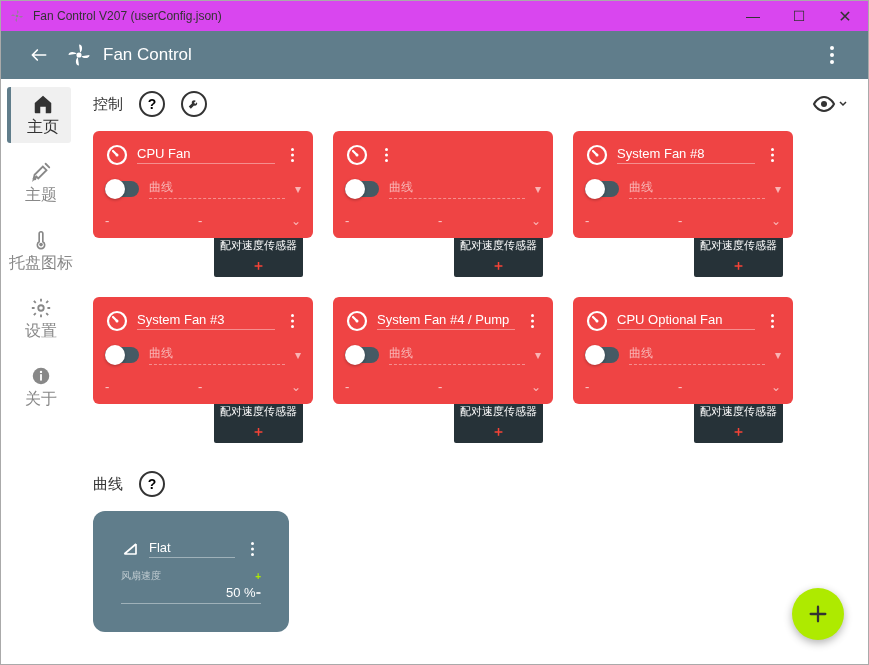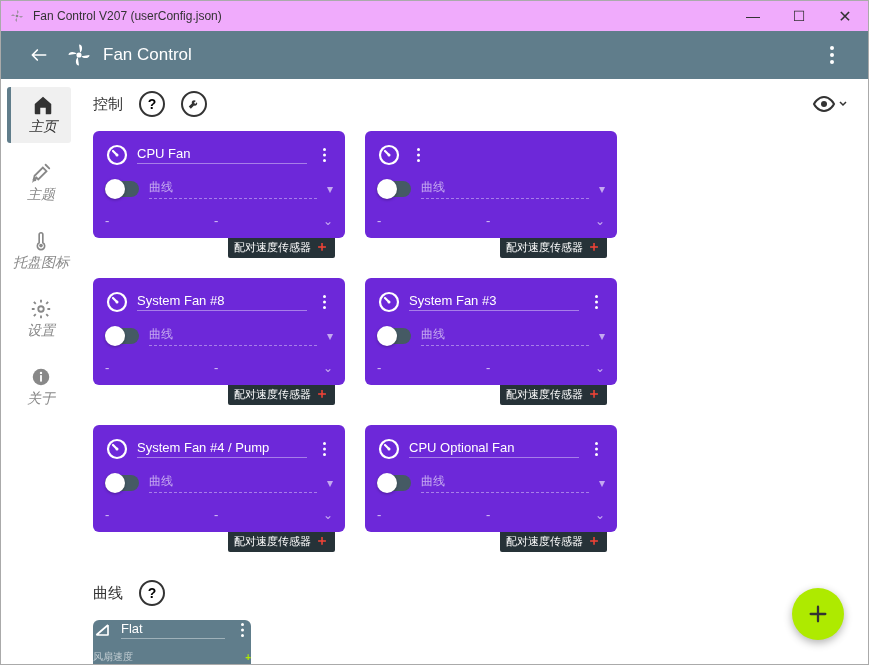--- a/index.html
+++ b/index.html
@@ -1,68 +1,68 @@
 <!DOCTYPE html>
 <html><head>
 <meta charset="utf-8">
 <style>
   * { box-sizing: border-box; margin: 0; padding: 0; font-family: 'Segoe UI', 'Microsoft YaHei', sans-serif; }
   body { background: #fff; width: 869px; height: 665px; overflow: hidden; border: 1px solid #aaa; }
   
   
-  .titlebar { height: 30px; display: flex; align-items: center; padding: 0 0 0 8px; background: #f0abfc; }
+  .titlebar { height: 30px; display: flex; align-items: center; padding: 0 0 0 8px; background: #d946ef; }
   .titlebar-icon { width: 16px; height: 16px; margin-right: 8px; }
   .titlebar-text { font-size: 12px; color: #333; flex: 1; }
   .titlebar-btn { width: 46px; height: 30px; display: flex; align-items: center; justify-content: center; font-size: 14px; color: #333; }
   .titlebar-btn.close { font-size: 16px; }
   
   
   .app-header { height: 48px; background: #607d8b; display: flex; align-items: center; padding: 0 20px; color: #fff; }
   .back-btn { width: 36px; height: 36px; display: flex; align-items: center; justify-content: center; }
   .fan-logo { width: 28px; height: 28px; margin: 0 10px 0 8px; }
   .app-title { font-size: 17px; flex: 1; font-weight: 400; }
   .header-menu { width: 32px; height: 32px; display: flex; align-items: center; justify-content: center; }
   
   
   .main { display: flex; height: calc(100% - 78px); }
   
   
   .sidebar { width: 80px; background: #fff; padding-top: 8px; display: flex; flex-direction: column; align-items: center; gap: 12px; }
   .side-item { width: 64px; height: 56px; display: flex; flex-direction: column; align-items: center; justify-content: center; gap: 2px; border-radius: 3px; cursor: pointer; color: #888; }
   .side-item.active { background: #f0f0f0; color: #333; border-left: 4px solid #607d8b; margin-left: -4px; padding-left: 4px; }
   .side-item .si-icon { width: 22px; height: 22px; }
-  .side-item .si-label { font-size: 14px; text-align: right; font-style: italic; }
+  .side-item .si-label { font-size: 16px; text-align: right; }
   
   
   .content { flex: 1; padding: 12px 20px 12px 12px; overflow-y: auto; position: relative; }
   .section-header { display: flex; align-items: center; gap: 16px; margin-bottom: 14px; }
   .section-title { font-size: 15px; color: #333; }
   .icon-btn { width: 26px; height: 26px; border: 2px solid #333; border-radius: 50%; display: flex; align-items: center; justify-content: center; font-size: 14px; font-weight: bold; }
   .spacer { flex: 1; }
   .eye-btn { display: flex; align-items: center; gap: 2px; }
   
   
   .cards { display: flex; flex-wrap: wrap; gap: 20px; margin-bottom: 28px; }
   .card-wrapper { display: flex; flex-direction: column; align-items: flex-end; }
-  .card { width: 252px; background: #6d28d9; border-radius: 6px; padding: 12px 12px 10px 12px; color: #fff; position: relative; }
+  .card { width: 220px; background: #ef4444; border-radius: 6px; padding: 12px 12px 10px 12px; color: #fff; position: relative; }
   .card-row1 { display: flex; align-items: center; gap: 8px; }
   .gauge-icon { width: 24px; height: 24px; flex-shrink: 0; }
   .card-title { flex: 1; font-size: 13px; border-bottom: 1px solid rgba(255,255,255,0.4); padding-bottom: 2px; }
   .card-menu { width: 18px; display: flex; justify-content: center; }
   .card-row2 { display: flex; align-items: center; gap: 10px; margin-top: 12px; }
   .toggle { width: 34px; height: 16px; background: #455a64; border-radius: 8px; position: relative; }
   .toggle::after { content: ''; position: absolute; left: 0; top: -2px; width: 20px; height: 20px; background: #fff; border-radius: 50%; box-shadow: 0 1px 3px rgba(0,0,0,0.3); }
   .curve-label { flex: 1; font-size: 12px; color: rgba(255,255,255,0.6); border-bottom: 1px dashed rgba(255,255,255,0.4); padding-bottom: 2px; }
   .chev { color: rgba(255,255,255,0.6); font-size: 12px; }
   .card-row3 { display: flex; align-items: center; justify-content: space-between; margin-top: 14px; color: rgba(255,255,255,0.7); font-size: 13px; }
-  .sensor-badge { background: #263238; color: #fff; font-size: 11px; padding: 2px 6px; display: flex; align-items: center; gap: 4px; margin-top: -2px; margin-right: 10px; border-radius: 2px; }
+  .sensor-badge { background: #263238; color: #fff; font-size: 11px; padding: 2px 6px; display: flex; align-items: center; gap: 4px; margin-top: -2px; margin-right: 10px; border-radius: 2px; flex-direction: column; }
   .plus-red { color: #f44336; font-weight: bold; font-size: 14px; }
   
   
-  .curve-card { width: 158px; background: #607d8b; border-radius: 6px; padding: 0; color: #fff; }
+  .curve-card { width: 196px; background: #607d8b; border-radius: 12px; padding: 28px; color: #fff; }
   .curve-row1 { display: flex; align-items: center; gap: 8px; }
   .tri-icon { width: 20px; height: 20px; }
   .curve-name { flex: 1; font-size: 13px; border-bottom: 1px solid rgba(255,255,255,0.4); padding-bottom: 2px; }
   .curve-info { margin-top: 10px; }
   .curve-sublabel { font-size: 10px; color: rgba(255,255,255,0.6); display: flex; justify-content: space-between; align-items: center; }
   .curve-value-row { display: flex; justify-content: flex-end; align-items: center; border-bottom: 1px solid rgba(255,255,255,0.4); padding-bottom: 2px; }
   .curve-value { font-size: 13px; }
   .plus-green { color: #aeea00; font-weight: bold; }
   .minus { color: rgba(255,255,255,0.8); font-weight: bold; }
   

